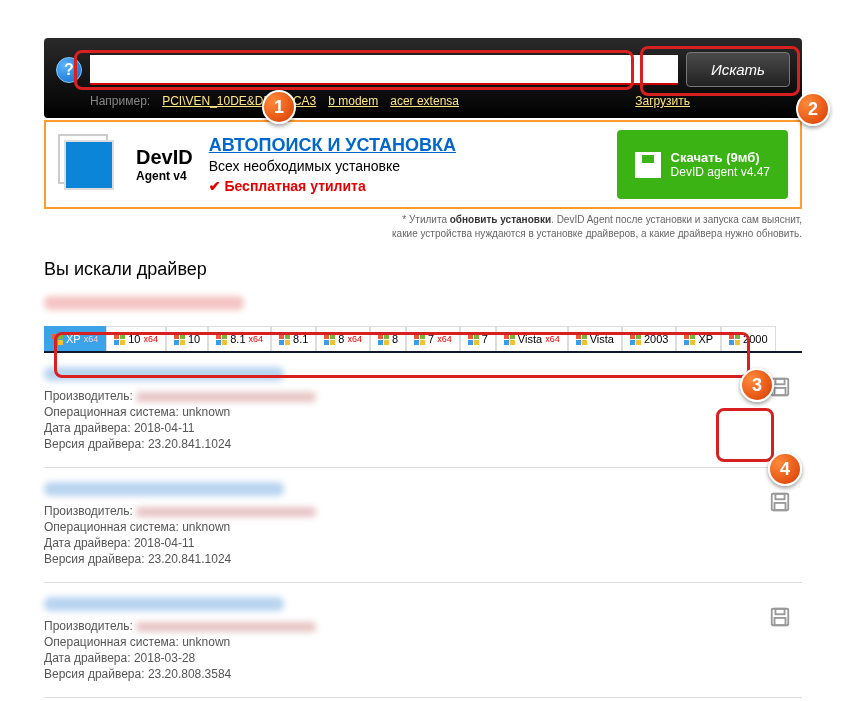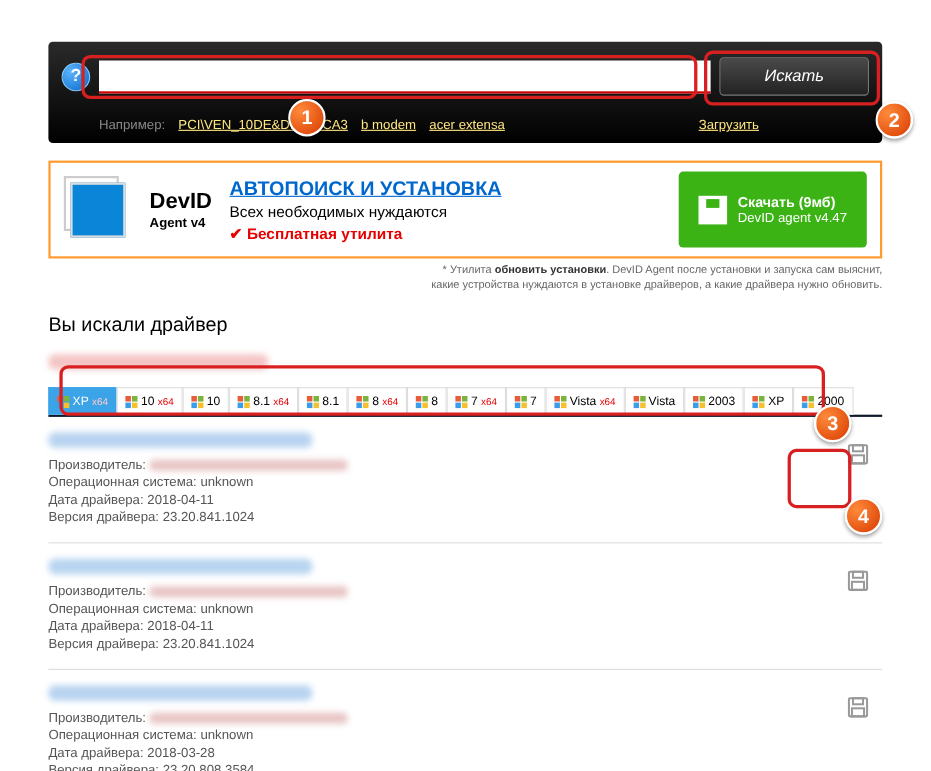--- a/index.html
+++ b/index.html
@@ -2,25 +2,25 @@
 <html><head>
 <meta charset="utf-8">
 <style>
 * { margin: 0; padding: 0; box-sizing: border-box; }
 body { font-family: Arial, sans-serif; background: #fff; width: 846px; height: 701px; position: relative; }
 .content { padding: 38px 44px; }
 .search-bar { background: linear-gradient(#2a2a2a, #000); border-radius: 4px; padding: 14px 12px 10px; position: relative; }
 .search-row { display: flex; align-items: center; gap: 8px; }
 .help-icon { width: 26px; height: 26px; border-radius: 50%; background: radial-gradient(circle at 30% 30%, #5ab4ff, #0968c7); color: #fff; font-weight: bold; display: flex; align-items: center; justify-content: center; font-size: 16px; border: 1px solid #8cf; }
 .search-input { flex: 1; height: 30px; background: #fff; border: none; padding: 0 10px; font-size: 14px; border-bottom: 2px solid #c00; }
-.search-btn { background: linear-gradient(#4a4a4a, #222); color: #fff; border: 1px solid #777; border-radius: 4px; padding: 8px 40px; font-size: 15px; font-style: italic; cursor: pointer; }
-.examples { margin-top: 19px; font-size: 12px; color: #888; display: flex; align-items: center; gap: 12px; padding-left: 34px; }
+.search-btn { background: linear-gradient(#4a4a4a, #222); color: #fff; border: 1px solid #777; border-radius: 4px; padding: 8px 24px; font-size: 15px; font-style: italic; cursor: pointer; }
+.examples { margin-top: 7px; font-size: 12px; color: #888; display: flex; align-items: center; gap: 12px; padding-left: 34px; }
 .examples a { color: #ffe680; text-decoration: underline; }
 .examples .load-link { margin-left: auto; margin-right: 100px; }
-.promo-box { border: 2px solid #ff9a2e; margin-top: 16px; padding: 8px 12px; display: flex; align-items: center; gap: 16px; }
+.promo-box { border: 2px solid #ff9a2e; margin-top: 2px; padding: 8px 12px; display: flex; align-items: center; gap: 16px; }
 .promo-logo { width: 62px; height: 62px; position: relative; }
 .promo-logo .front { position: absolute; left: 6px; top: 6px; width: 50px; height: 50px; background: #0a85d8; border: 2px solid #ddd; }
 .promo-logo .back { position: absolute; left: 0; top: 0; width: 50px; height: 50px; background: #fff; border: 2px solid #ccc; }
 .promo-text .title { font-size: 20px; font-weight: bold; }
 .promo-text .ver { font-size: 12px; font-weight: bold; }
 .promo-mid { flex: 1; }
 .promo-mid .head { color: #0068cc; font-size: 18px; font-weight: bold; text-decoration: underline; }
 .promo-mid .sub { font-size: 14px; margin-top: 2px; }
 .promo-mid .free { color: #e60000; font-size: 14px; font-weight: bold; margin-top: 4px; }
 .promo-mid .free .chk { color: #e60000; margin-right: 4px; }
@@ -77,21 +77,21 @@
     <div class="promo-logo">
       <div class="back"></div>
         <div class="front"></div>
     </div>
     <div class="promo-text">
       <div class="title">DevID</div>
       <div class="ver">Agent v4</div>
     </div>
     <div class="promo-mid">
       <div class="head">АВТОПОИСК И УСТАНОВКА</div>
-      <div class="sub">Всех необходимых нуждаются</div>
+      <div class="sub">Всех необходимых установке</div>
       <div class="free"><span class="chk">✔</span><span>Бесплатная утилита</span></div>
     </div>
     <div class="dl-btn">
       <div class="floppy"></div>
       <div>
         <div class="txt1">Скачать (9мб)</div>
         <div class="txt2">DevID agent v4.47</div>
       </div>
     </div>
   </div>

